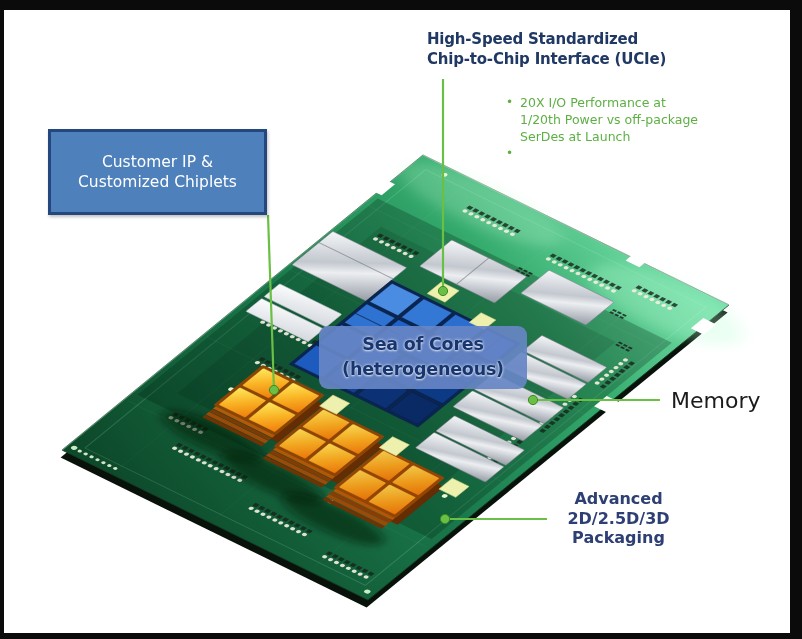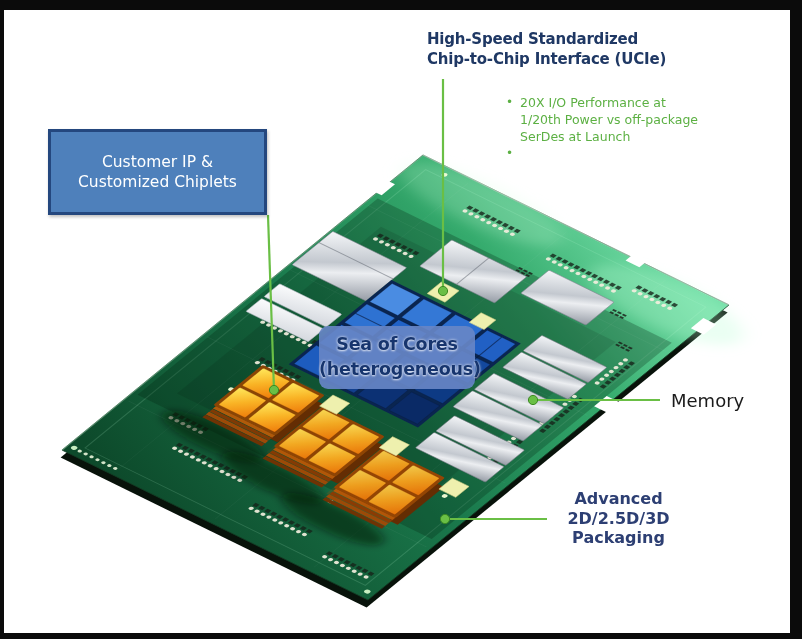--- a/index.html
+++ b/index.html
@@ -9,25 +9,25 @@
   svg.scene{position:absolute;left:0;top:0;}
   .pre{white-space:pre-line;}
   .title{position:absolute;left:427px;top:29px;font-size:15px;font-weight:bold;
          line-height:20px;letter-spacing:-0.2px;}
   .bullets{position:absolute;left:506px;top:94px;width:262px;font-size:12.5px;line-height:17px;}
   .bullet{display:flex;}
   .bullet .marker{flex:0 0 14px;width:14px;font-size:12px;}
   .customer-box{position:absolute;left:48px;top:129px;width:219px;height:86px;box-sizing:border-box;
          border:3px solid #24477e;display:flex;align-items:center;justify-content:center;
          text-align:center;font-size:15.5px;line-height:20px;box-shadow:1px 2px 3px rgba(0,0,0,0.25);}
-  .sea-label{position:absolute;left:319px;top:326px;width:156px;height:63px;box-sizing:border-box;
+  .sea-label{position:absolute;left:319px;top:326px;width:208px;height:63px;box-sizing:border-box;
          border-radius:9px;text-align:center;font-weight:bold;font-size:17.5px;line-height:25px;
          padding-top:6px;letter-spacing:-0.2px;
          text-shadow:0 0 3px rgba(255,255,255,0.85),0 1px 2px rgba(255,255,255,0.6);}
-  .memory-label{position:absolute;left:671px;top:390px;font-size:18px;line-height:22px;}
+  .memory-label{position:absolute;left:671px;top:390px;font-size:22px;line-height:22px;}
   .packaging-label{position:absolute;left:552px;top:489px;width:133px;text-align:center;
          font-weight:bold;font-size:16px;line-height:19.5px;}
 </style>
 </head>
 <body>
 
 <div class="stage">
   <div class="paper"></div>
 
   <svg class="scene" width="802" height="639" viewBox="0 0 802 639">

